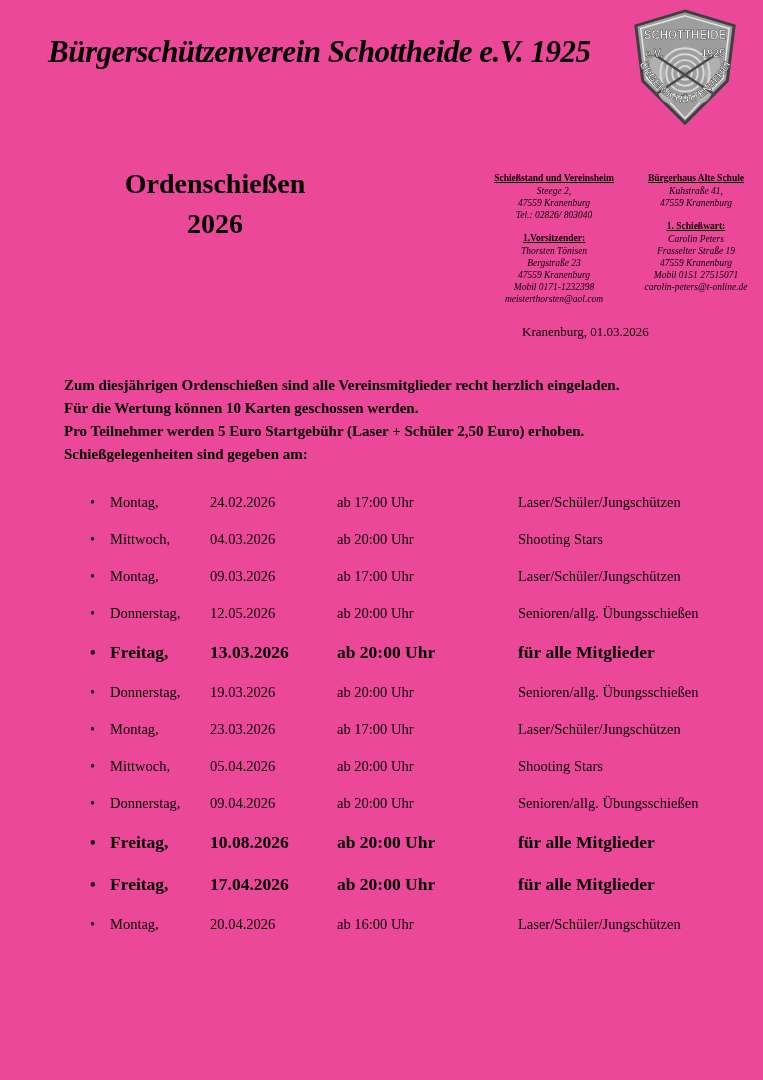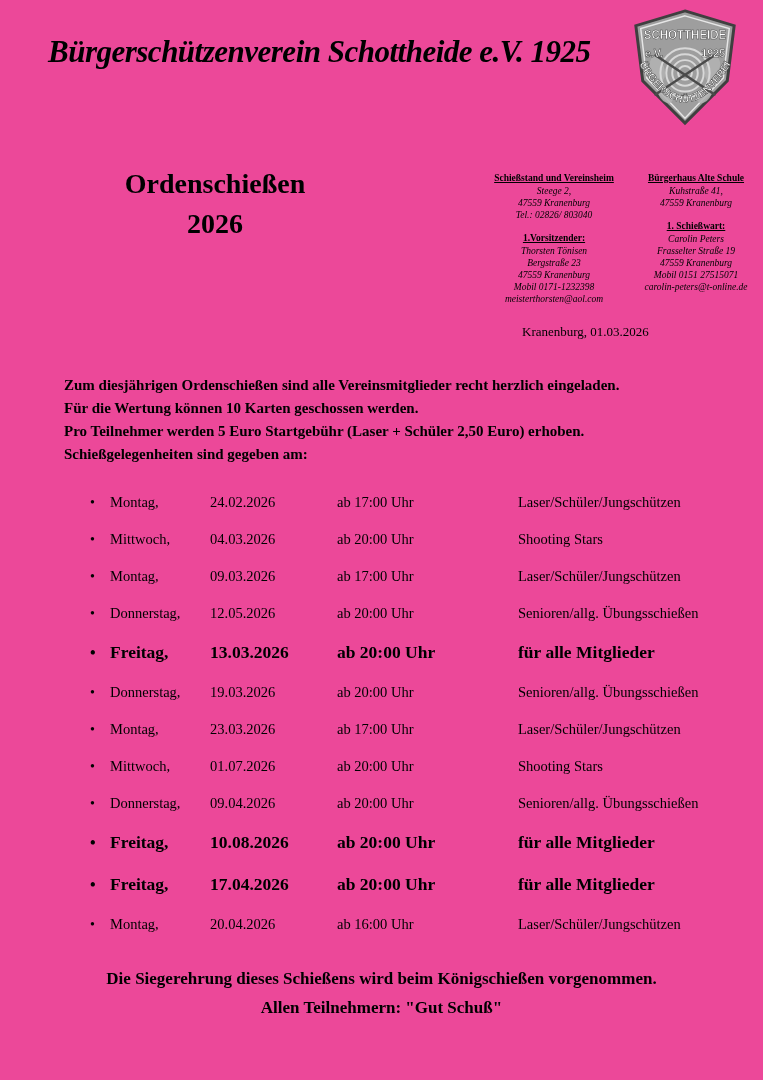--- a/index.html
+++ b/index.html
@@ -194,21 +194,21 @@
       <div class="row">
         <span class="c-bullet">•</span>
         <span class="c-day">Montag,</span>
         <span class="c-date">23.03.2026</span>
         <span class="c-time">ab 17:00 Uhr</span>
         <span class="c-group">Laser/Schüler/Jungschützen</span>
       </div>
       <div class="row">
         <span class="c-bullet">•</span>
         <span class="c-day">Mittwoch,</span>
-        <span class="c-date">01.07.2026</span>
+        <span class="c-date">05.04.2026</span>
         <span class="c-time">ab 20:00 Uhr</span>
         <span class="c-group">Shooting Stars</span>
       </div>
       <div class="row">
         <span class="c-bullet">•</span>
         <span class="c-day">Donnerstag,</span>
         <span class="c-date">09.04.2026</span>
         <span class="c-time">ab 20:00 Uhr</span>
         <span class="c-group">Senioren/allg. Übungsschießen</span>
       </div>
@@ -228,18 +228,14 @@
       </div>
       <div class="row">
         <span class="c-bullet">•</span>
         <span class="c-day">Montag,</span>
         <span class="c-date">20.04.2026</span>
         <span class="c-time">ab 16:00 Uhr</span>
         <span class="c-group">Laser/Schüler/Jungschützen</span>
       </div>
     </div>
 
-  <div class="footer">
-    <div>Die Siegerehrung dieses Schießens wird beim Königschießen vorgenommen.</div>
-    <div>Allen Teilnehmern:  "Gut Schuß"</div>
-  </div>
 
 </div>
 
 </body></html>

